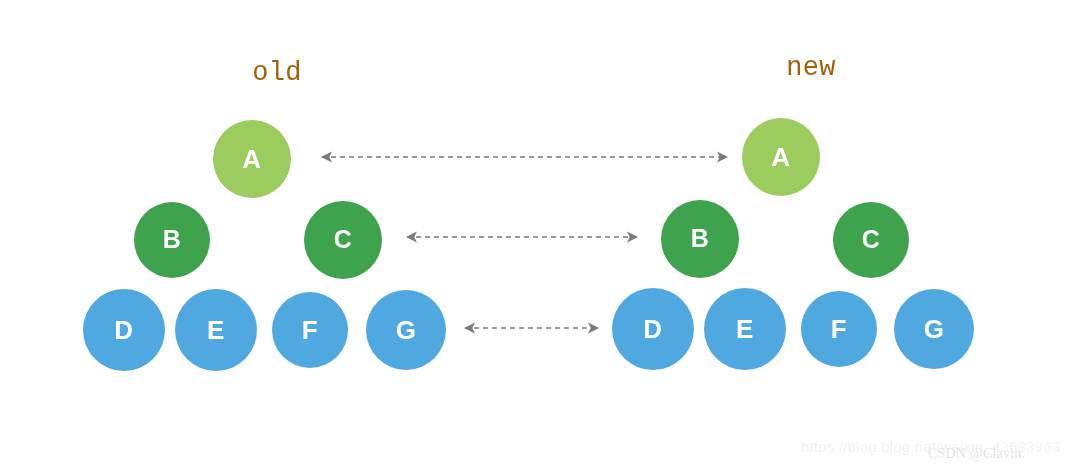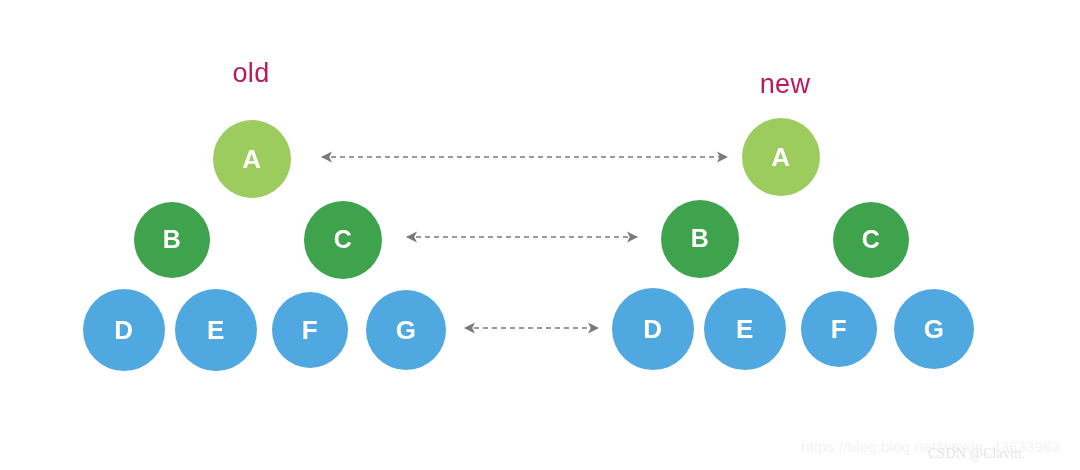--- a/index.html
+++ b/index.html
@@ -12,26 +12,27 @@
   }
   #canvas {
     position: relative;
     width: 1080px;
     height: 470px;
     background: #ffffff;
     overflow: hidden;
   }
   .tree-label {
     position: absolute;
-    font-family: Liberation Sans, sans-serif;
+    font-family: Liberation Mono, monospace;
     font-size: 27px;
-    color: #be185d;
+    color: #a16207;
     letter-spacing: 0.3px;
     white-space: nowrap;
     transform: translate(-50%, -50%);
+    margin-left: 26px;
     -webkit-font-smoothing: antialiased;
   }
   .node {
     position: absolute;
     border-radius: 50%;
     display: flex;
     align-items: center;
     justify-content: center;
     color: #ffffff;
     font-family: "Liberation Sans", sans-serif;
@@ -70,21 +71,21 @@
     white-space: nowrap;
     letter-spacing: 0.2px;
   }
 </style>
 </head>
 <body>
 
 <div id="canvas">
 
   <div class="tree-label" id="old-label" style="left: 251px; top: 73px;">old</div>
-  <div class="tree-label" id="new-label" style="left: 785px; top: 84px;">new</div>
+  <div class="tree-label" id="new-label" style="left: 785px; top: 68px;">new</div>
 
   <div id="nodes-root">
       <div class="node" style="left: 252px; top: 159px; width: 78px; height: 78px; background: rgb(156, 203, 94); font-size: 26px;">
         <span class="node-label">A</span>
       </div>
       <div class="node" style="left: 172px; top: 240px; width: 76px; height: 76px; background: rgb(63, 163, 77); font-size: 25px;">
         <span class="node-label">B</span>
       </div>
       <div class="node" style="left: 343px; top: 240px; width: 78px; height: 78px; background: rgb(63, 163, 77); font-size: 25px;">
         <span class="node-label">C</span>

